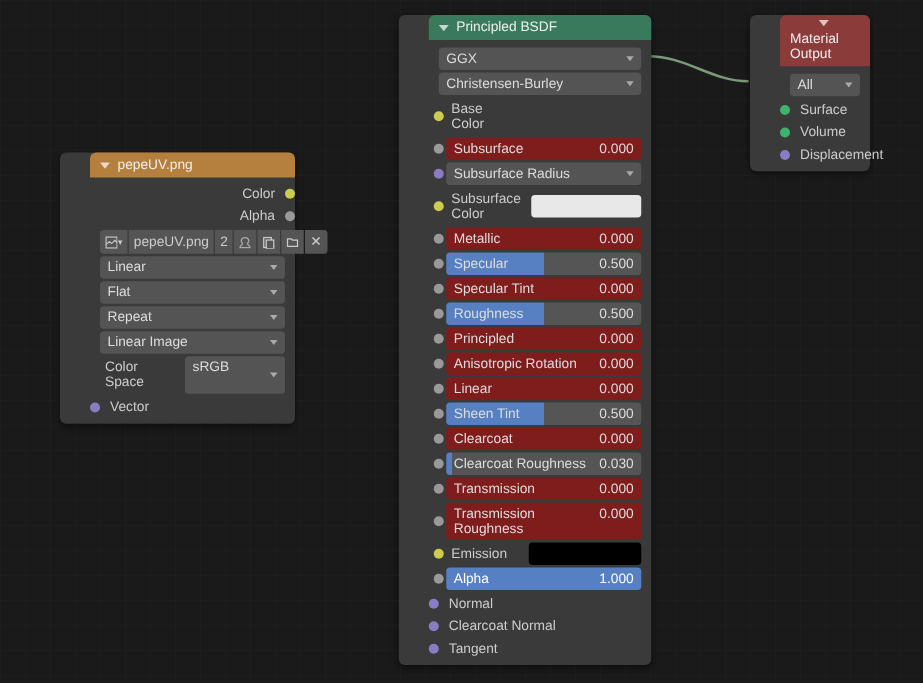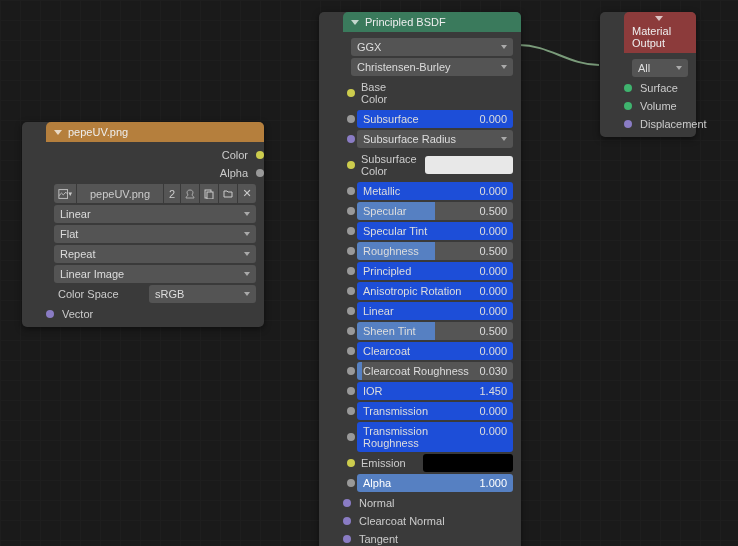--- a/index.html
+++ b/index.html
@@ -19,41 +19,41 @@
 .sock-l { left: -4px; }
 .s-yellow { background: #cccc4d; }
 .s-grey { background: #999; }
 .s-green { background: #3fb36e; }
 .s-purple { background: #8a7cc4; }
 .sel { background: #545454; border-radius: 3px; padding: 3px 18px 3px 6px; position: relative; color: #ddd; margin: 2px 4px; display: block; }
 .sel::after { content: ""; position: absolute; right: 6px; top: 50%; transform: translateY(-50%); width: 0; height: 0; border-left: 3px solid transparent; border-right: 3px solid transparent; border-top: 4px solid #aaa; }
 .prop { display: flex; align-items: center; gap: 4px; margin: 2px 4px 2px 10px; position: relative; }
 .prop .sock { left: -10px; }
 .prop-label-only { flex: 1; padding: 3px 4px; color: #ccc; }
-.num { flex: 1; background: #1d4ed8; border-radius: 3px; padding: 3px 6px; display: flex; justify-content: space-between; color: #ddd; }
+.num { flex: 1; background: #7f1d1d; border-radius: 3px; padding: 3px 6px; display: flex; justify-content: space-between; color: #ddd; }
 .num-blue { background: #5680c2; color: #fff; }
 .swatch { width: 90px; height: 18px; border-radius: 3px; }
 .img-row { display: flex; gap: 1px; margin: 2px 4px; }
 .img-btn { background: #555; padding: 3px 4px; display: flex; align-items: center; justify-content: center; color: #ccc; }
 .img-btn:first-child { border-radius: 3px 0 0 3px; }
 .img-btn:last-child { border-radius: 0 3px 3px 0; }
 .img-name { flex: 1; }
 .two-col { display: flex; gap: 4px; margin: 2px 4px; }
 .two-col > span:first-child { flex: 1; padding: 3px 4px; color: #ccc; }
 .two-col .sel { flex: 1; margin: 0; }
 svg.wire { position: absolute; pointer-events: none; }
 </style>
 </head>
 <body>
 
 <svg class="wire" style="left:519px; top:40px; width:80px; height:30px;">
   <path d="M0 5 C30 5 50 25 80 25" stroke="#7a9b7a" stroke-width="2" fill="none"></path>
 </svg>
 
-<div class="node" style="left:22px; top:122px; width:242px;">
+<div class="node" style="left:48px; top:122px; width:188px;">
   <div class="node-header hdr-orange">
     <span class="tri"></span>
     <span>pepeUV.png</span>
   </div>
   <div class="node-body">
     <div class="out-row">
       <span>Color</span>
       <span class="sock sock-r s-yellow"></span>
     </div>
     <div class="out-row">
@@ -203,27 +203,20 @@
     <div class="prop">
         <span class="sock s-grey"></span>
       <div class="num" style="background:linear-gradient(to right,#5680c2 3%,#555 3%);">
           <span>Clearcoat Roughness</span>
           <span>0.030</span>
         </div>
     </div>
     <div class="prop">
         <span class="sock s-grey"></span>
       <div class="num">
-          <span>IOR</span>
-          <span>1.450</span>
-        </div>
-    </div>
-    <div class="prop">
-        <span class="sock s-grey"></span>
-      <div class="num">
           <span>Transmission</span>
           <span>0.000</span>
         </div>
     </div>
     <div class="prop">
         <span class="sock s-grey"></span>
       <div class="num">
           <span>Transmission Roughness</span>
           <span>0.000</span>
         </div>

